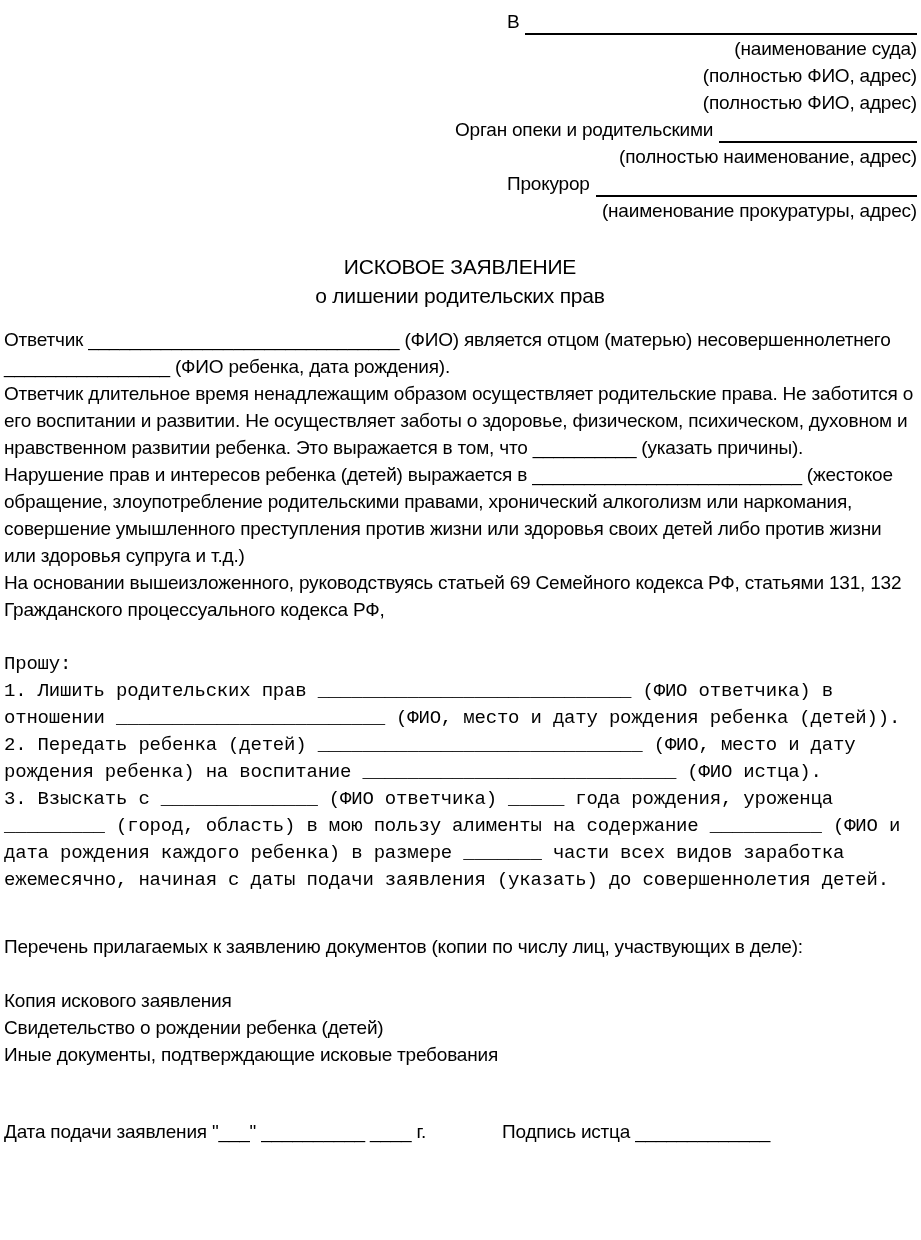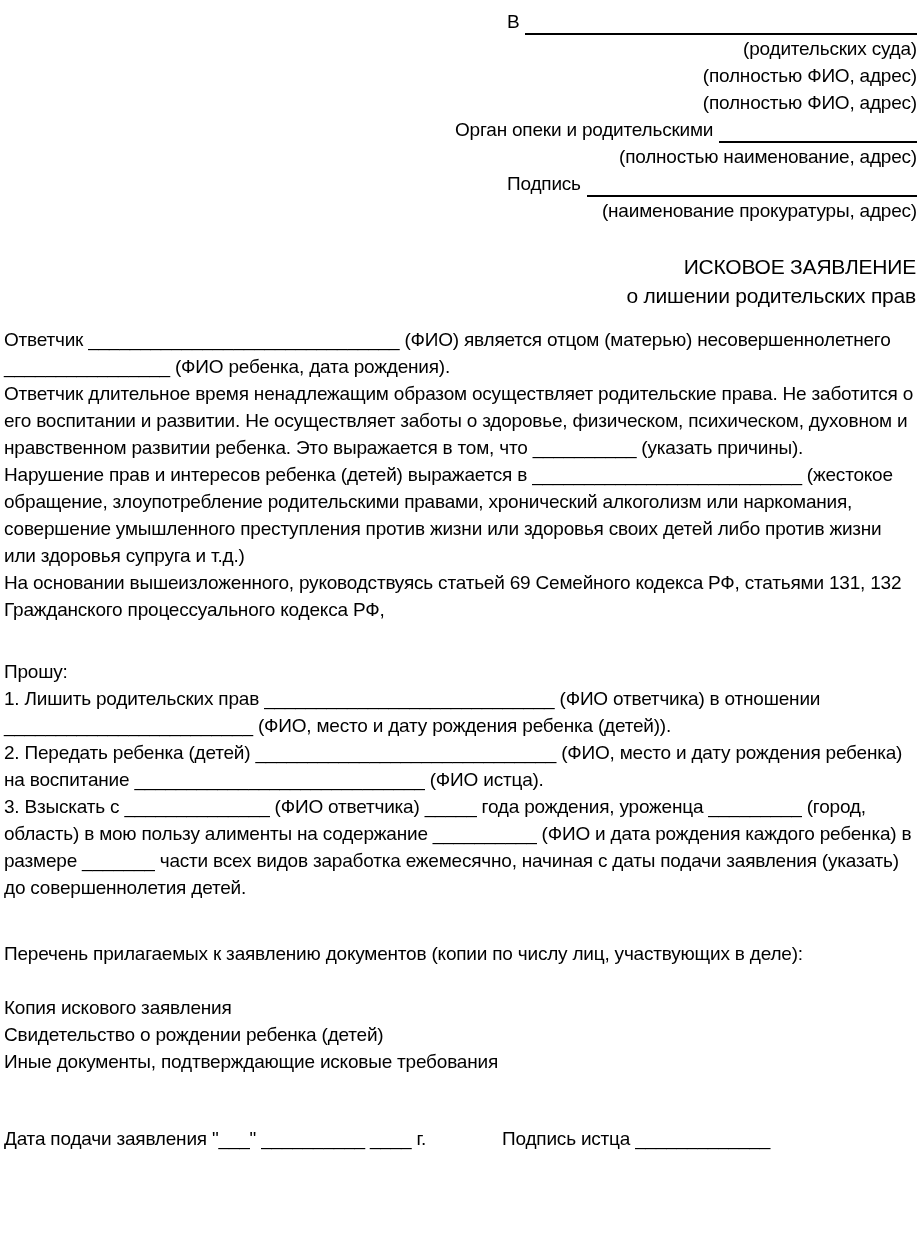--- a/index.html
+++ b/index.html
@@ -38,62 +38,62 @@
     border-bottom: 2px solid #000000;
     height: 21px;
   }
   .hcap {
     text-align: right;
     height: 27px;
   }
   
   .title {
     margin-top: 28px;
-    text-align: right;
+    text-align: center;
     font-size: 21px;
     line-height: 29px;
   }
   
   .bodytext { margin-top: 16px; }
   .bodytext p, .request p, .attach p { margin: 0; }
-  .request { margin-top: 35px; }
+  .request { margin-top: 28px; font-family: Liberation Mono, monospace; }
   .attach-heading { margin: 39px 0 0 0; }
   .attach { margin-top: 27px; }
   
   .footer {
     display: flex;
     margin-top: 50px;
     white-space: nowrap;
   }
   .footer .sig { margin-left: 76px; }
 </style>
 </head>
 <body>
 
 <div class="page">
 
   <div class="header">
     <div class="hrow indent">
       <span class="label">В</span>
       <span class="fill"></span>
     </div>
-    <div class="hcap">(родительских суда)</div>
+    <div class="hcap">(наименование суда)</div>
 
     <div class="hcap">(полностью ФИО, адрес)</div>
 
     <div class="hcap">(полностью ФИО, адрес)</div>
 
     <div class="hrow">
       <span class="label">Орган опеки и родительскими</span>
       <span class="fill"></span>
     </div>
     <div class="hcap">(полностью наименование, адрес)</div>
 
     <div class="hrow indent">
-      <span class="label">Подпись</span>
+      <span class="label">Прокурор</span>
       <span class="fill"></span>
     </div>
     <div class="hcap">(наименование прокуратуры, адрес)</div>
   </div>
 
   <div class="title">
     <div>ИСКОВОЕ ЗАЯВЛЕНИЕ</div>
     <div>о лишении родительских прав</div>
   </div>
 

